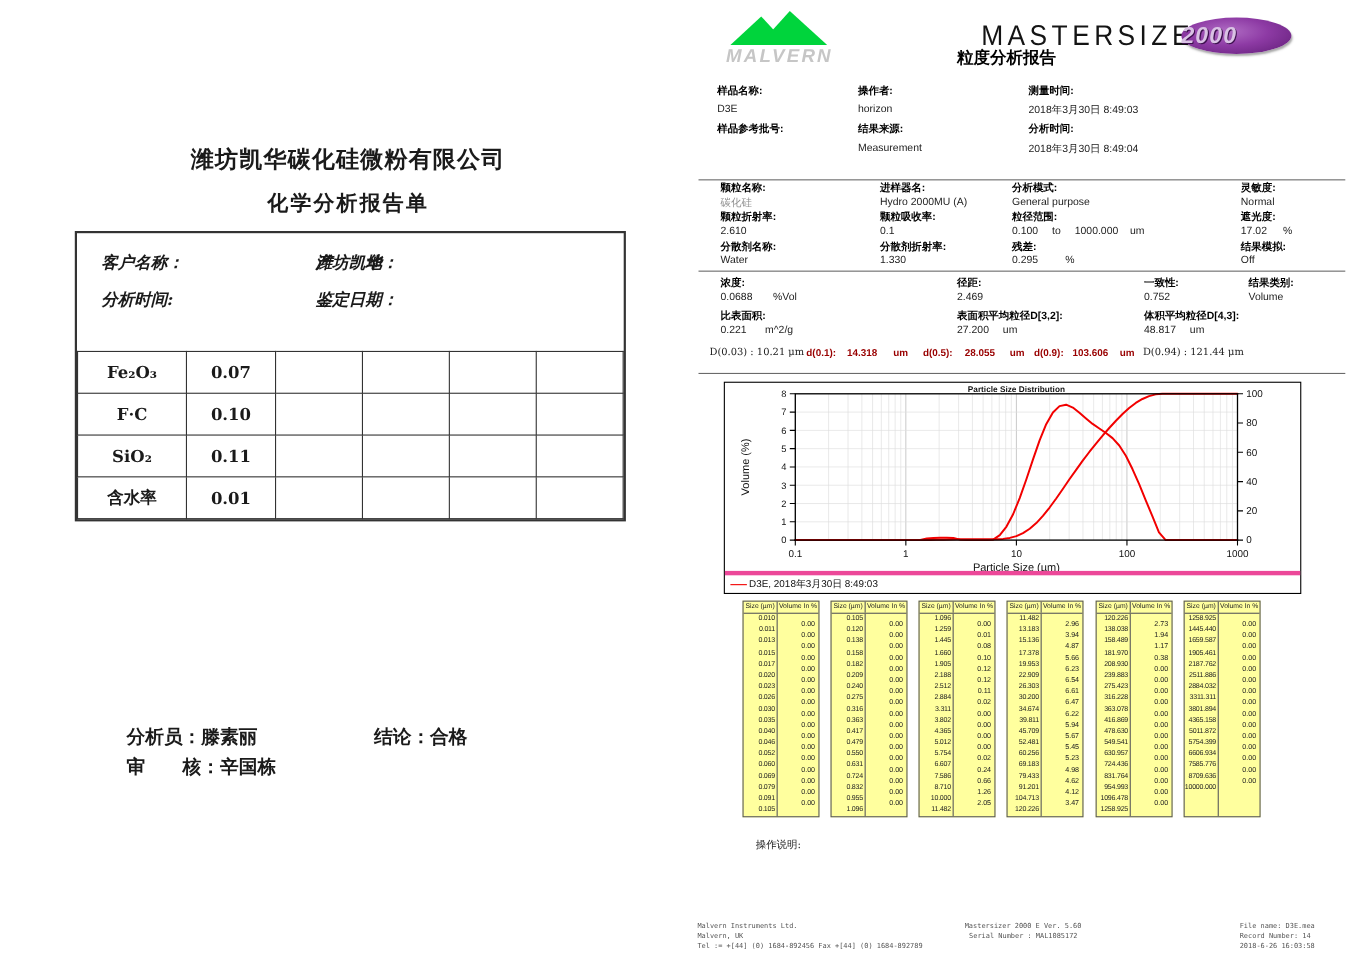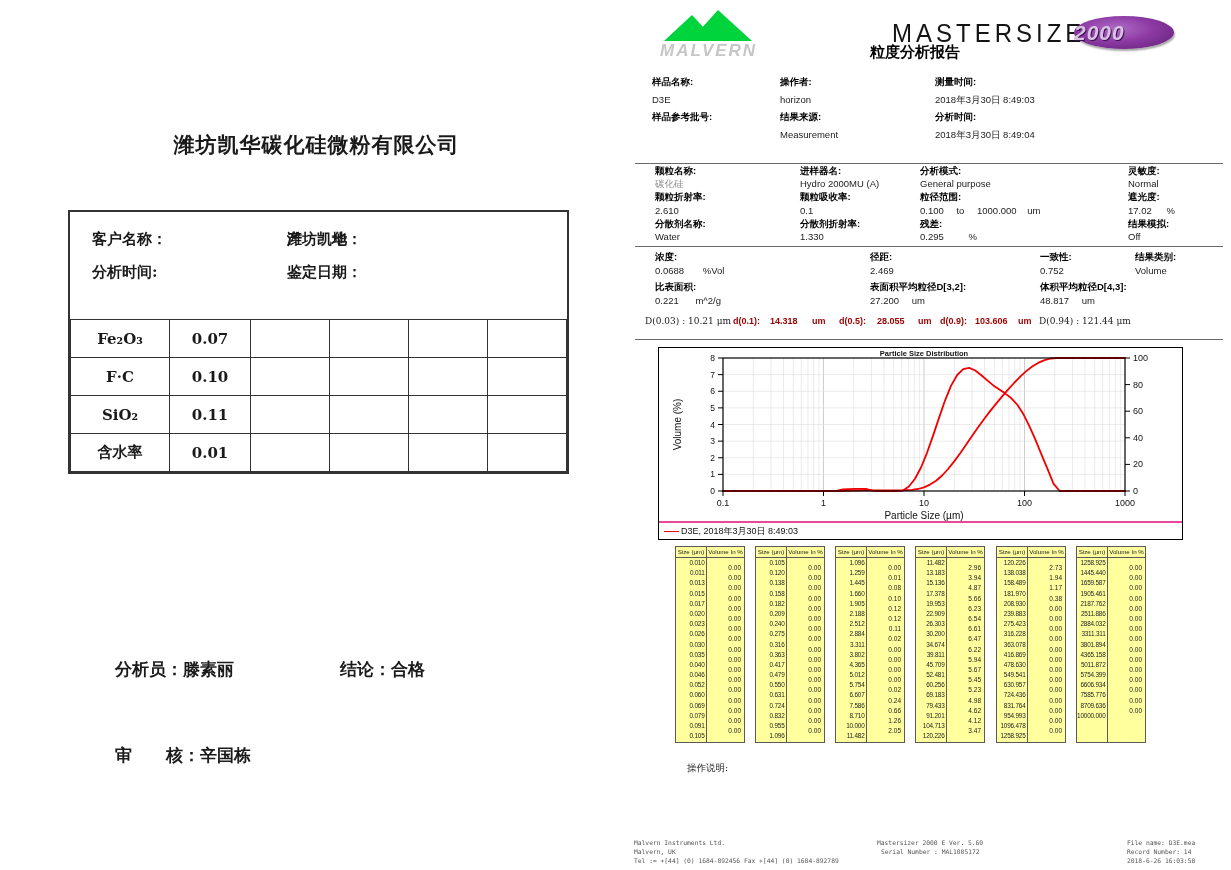--- a/index.html
+++ b/index.html
@@ -9,21 +9,21 @@
   .nw{white-space:nowrap;}
 
   
   .left-doc{position:absolute;left:0;top:0;width:620px;height:870px;
             font-family:"DejaVu Serif","Liberation Serif",serif;color:#1a1a1a;}
   .ld-title{position:absolute;left:68px;top:131px;width:497px;text-align:center;
             font-size:21px;font-weight:bold;letter-spacing:1px;}
   .ld-subtitle{position:absolute;left:68px;top:172px;width:497px;text-align:center;
             font-size:19px;font-weight:bold;letter-spacing:2px;}
   .ld-table{position:absolute;left:68px;top:210px;width:497px;border:2px solid #333;}
-  .ld-info{position:relative;height:107px;font-size:15px;font-weight:bold;}
+  .ld-info{position:relative;height:107px;font-size:15px;font-weight:bold;font-style:italic;}
   .ld-info span{position:absolute;white-space:nowrap;}
   .ld-grid{border-collapse:collapse;width:497px;table-layout:fixed;}
   .ld-grid td{border:1px solid #333;text-align:center;vertical-align:middle;
               font-size:15px;font-weight:bold;height:37px;padding:0;}
   .ld-grid tr.hdr td{height:55px;}
   td.diag{position:relative;
      background:linear-gradient(to bottom right,transparent calc(50% - 0.7px),#333 calc(50% - 0.7px),#333 calc(50% + 0.7px),transparent calc(50% + 0.7px));}
   td.diag .d-top{position:absolute;top:7px;right:7px;font-size:14px;font-weight:bold;}
   td.diag .d-bot{position:absolute;bottom:6px;left:3px;font-size:14px;font-weight:bold;}
   .ld-sign{position:absolute;font-size:17px;font-weight:bold;white-space:nowrap;}
@@ -54,21 +54,21 @@
       grid-template-columns:215px 170px 95px auto;grid-template-rows:14px 16px 14px 14px;padding-left:25px;}
 
   
   .d-row{position:absolute;left:0;top:316px;width:601px;height:13px;font-size:9px;}
   .d-row span{position:absolute;white-space:nowrap;}
   .d-black{font-family:"DejaVu Serif","Liberation Serif",serif;color:#1a1a1a;}
   .d-red{color:#990000;font-weight:bold;}
 
   
   .chart-box{position:absolute;left:28px;top:347px;width:525px;height:193px;border:1px solid #000;box-sizing:border-box;}
-  .chart-legend{position:absolute;left:0;right:0;bottom:0;height:16px;border-top:2px solid #ec4899;
+  .chart-legend{position:absolute;left:0;right:0;bottom:0;height:16px;border-top:4px solid #ec4899;
       display:flex;align-items:center;padding-left:5px;font-size:9px;color:#111;}
   .leg-line{display:inline-block;width:15px;border-top:1.6px solid #f20000;margin-right:2px;}
   #psd-svg text{font-family:"Liberation Sans","DejaVu Sans",sans-serif;fill:#111;}
 
   
   .size-table{position:absolute;left:0;top:0;width:601px;height:870px;pointer-events:none;}
   .pair{position:absolute;top:546px;width:68px;background:#ffff9e;border:1px solid #5a5a5a;color:#222;}
   .pr-h{display:flex;border-bottom:1px solid #5a5a5a;font-size:6.2px;height:10px;line-height:10px;text-align:center;}
   .pr-h1{width:30px;border-right:1px solid #5a5a5a;overflow:hidden;}
   .pr-h2{flex:1;overflow:hidden;}
@@ -82,20 +82,21 @@
          font-family:"DejaVu Serif","Liberation Serif",serif;color:#1a1a1a;}
 
   .footer-blk{position:absolute;top:838px;font-size:6.3px;line-height:9px;color:#555;
       font-family:"DejaVu Sans Mono","Liberation Mono",monospace;white-space:nowrap;}
 </style>
 </head>
 <body>
 
 <div class="left-doc">
   <div class="ld-title">潍坊凯华碳化硅微粉有限公司</div>
+  <div class="ld-subtitle">化学分析报告单</div>
 
   <div class="ld-table">
     <div class="ld-info">
       <span style="left:22px;top:18px" class="nw">
           <span>客户名称：</span>
         </span>
       <span style="left:217px;top:18px" class="nw">
           <span>产　　地：</span>
           <span>潍坊凯华</span>
         </span>
@@ -151,21 +152,21 @@
     </tbody>
       </table>
   </div>
 
   <div class="ld-sign" style="left:115px;top:658px">
     <span>分析员：</span><span>滕素丽</span>
   </div>
   <div class="ld-sign" style="left:340px;top:658px">
     <span>结论：</span><span>合格</span>
   </div>
-  <div class="ld-sign" style="left:115px;top:744px">
+  <div class="ld-sign" style="left:115px;top:686px">
     <span>审　　核：</span><span>辛国栋</span>
   </div>
 </div>
 
 <div class="right-doc">
 
   <svg class="abs" style="left:28px;top:5px" width="112" height="54" viewBox="0 0 112 54">
     <polygon points="6,36 34,10 58,36" fill="#00d43c"></polygon>
     <polygon points="32,36 60,5 94,36" fill="#00d43c"></polygon>
     <text x="2" y="51" font-size="17" font-weight="bold" font-style="italic" letter-spacing="2" fill="#c6c6c6">MALVERN</text>

